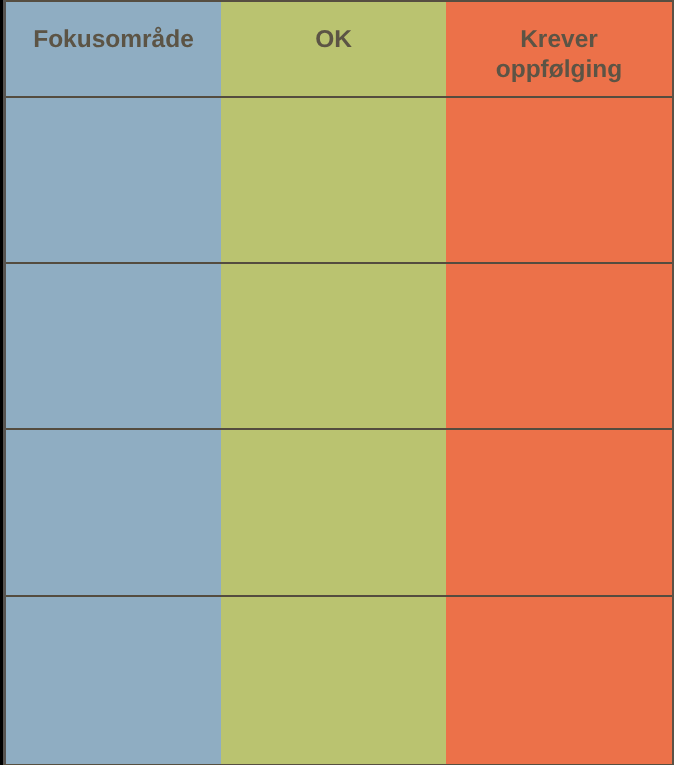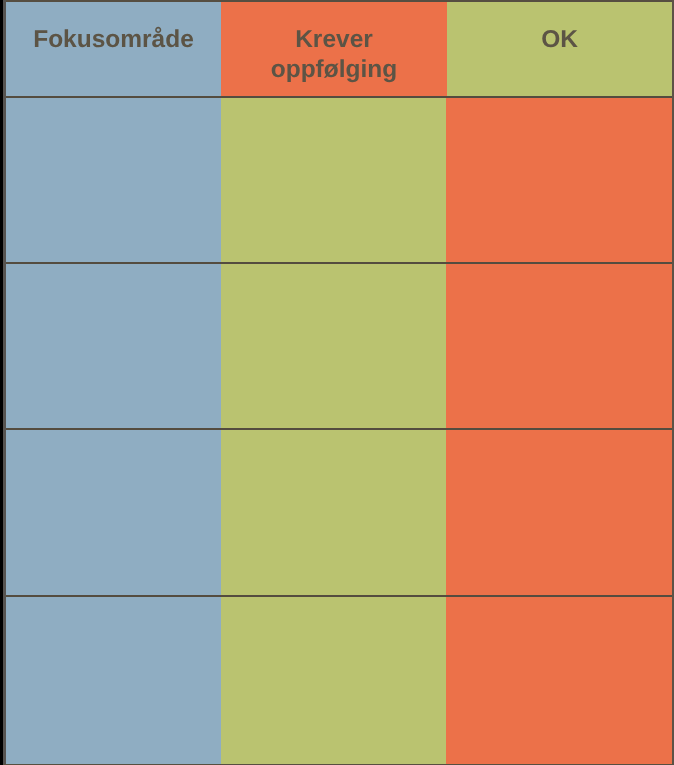--- a/index.html
+++ b/index.html
@@ -40,23 +40,23 @@
   .border-bottom{position:absolute;left:0;top:764px;width:671px;height:1px;background:#564f40;z-index:6;}
 </style>
 </head>
 <body>
 
 <div class="page">
   <div class="table">
 
     <div class="row row-header">
       <div class="cell cell-focus">Fokusområde</div>
+      <div class="cell cell-ok">OK</div>
       <div class="cell cell-followup">Krever
 oppfølging</div>
-      <div class="cell cell-ok">OK</div>
     </div>
 
     <div class="row row-1">
       <div class="cell cell-focus"></div>
       <div class="cell cell-ok"></div>
       <div class="cell cell-followup"></div>
     </div>
     <div class="row row-2">
       <div class="cell cell-focus"></div>
       <div class="cell cell-ok"></div>

